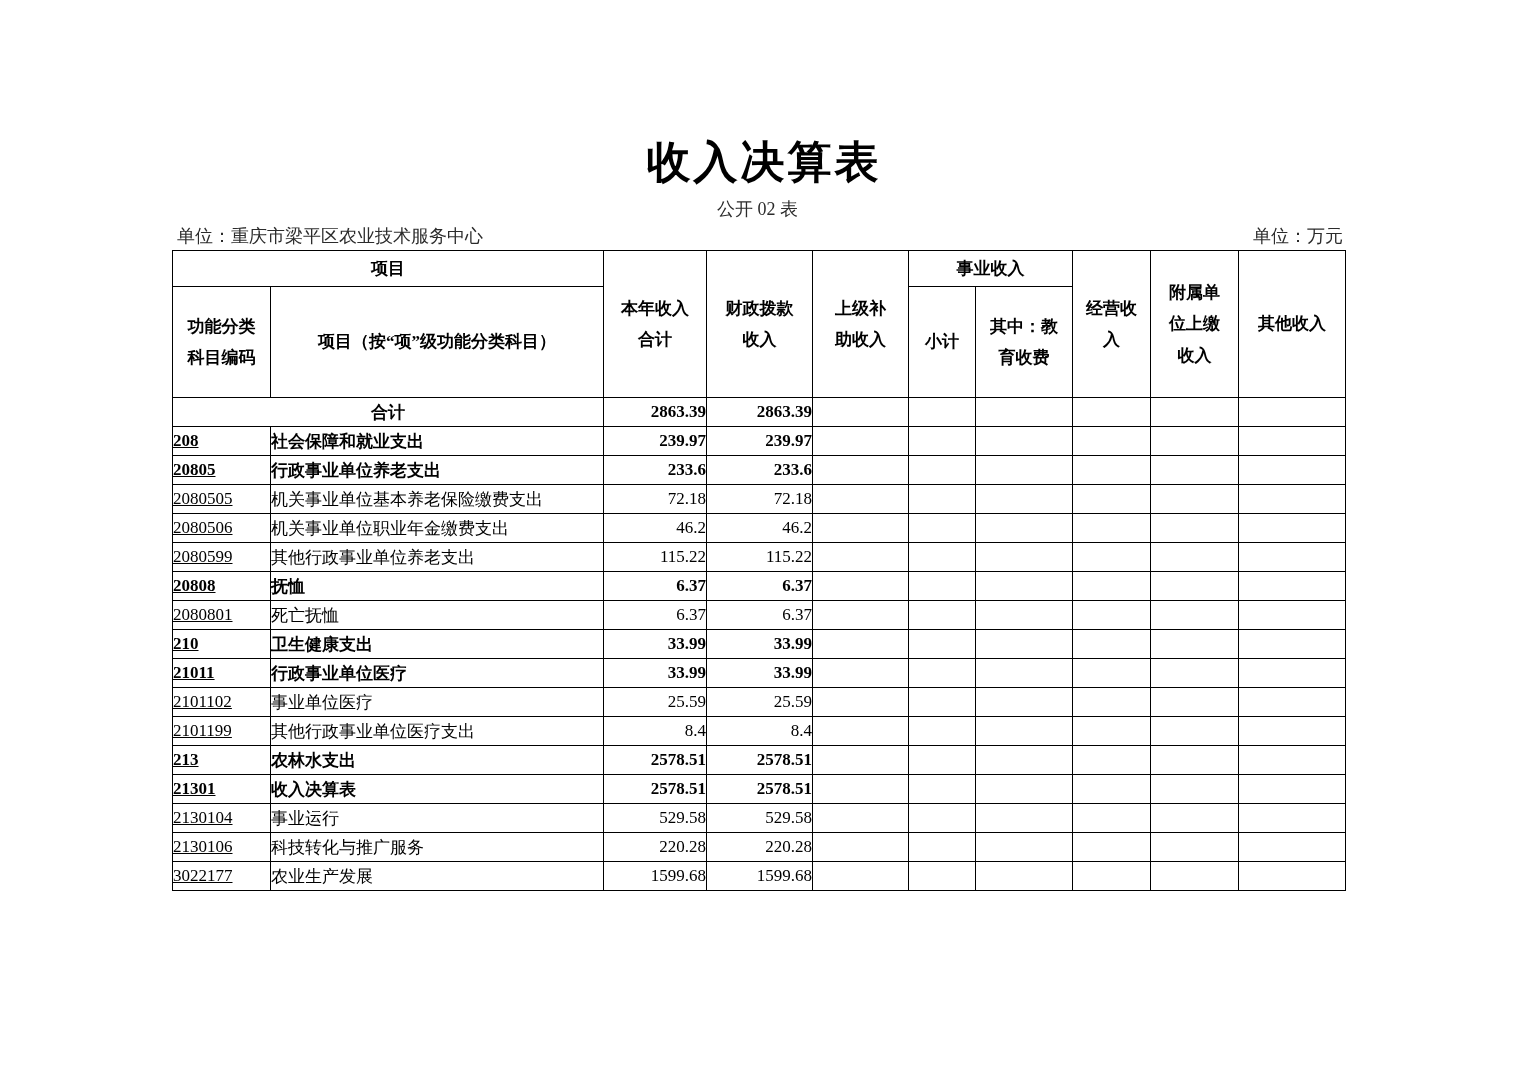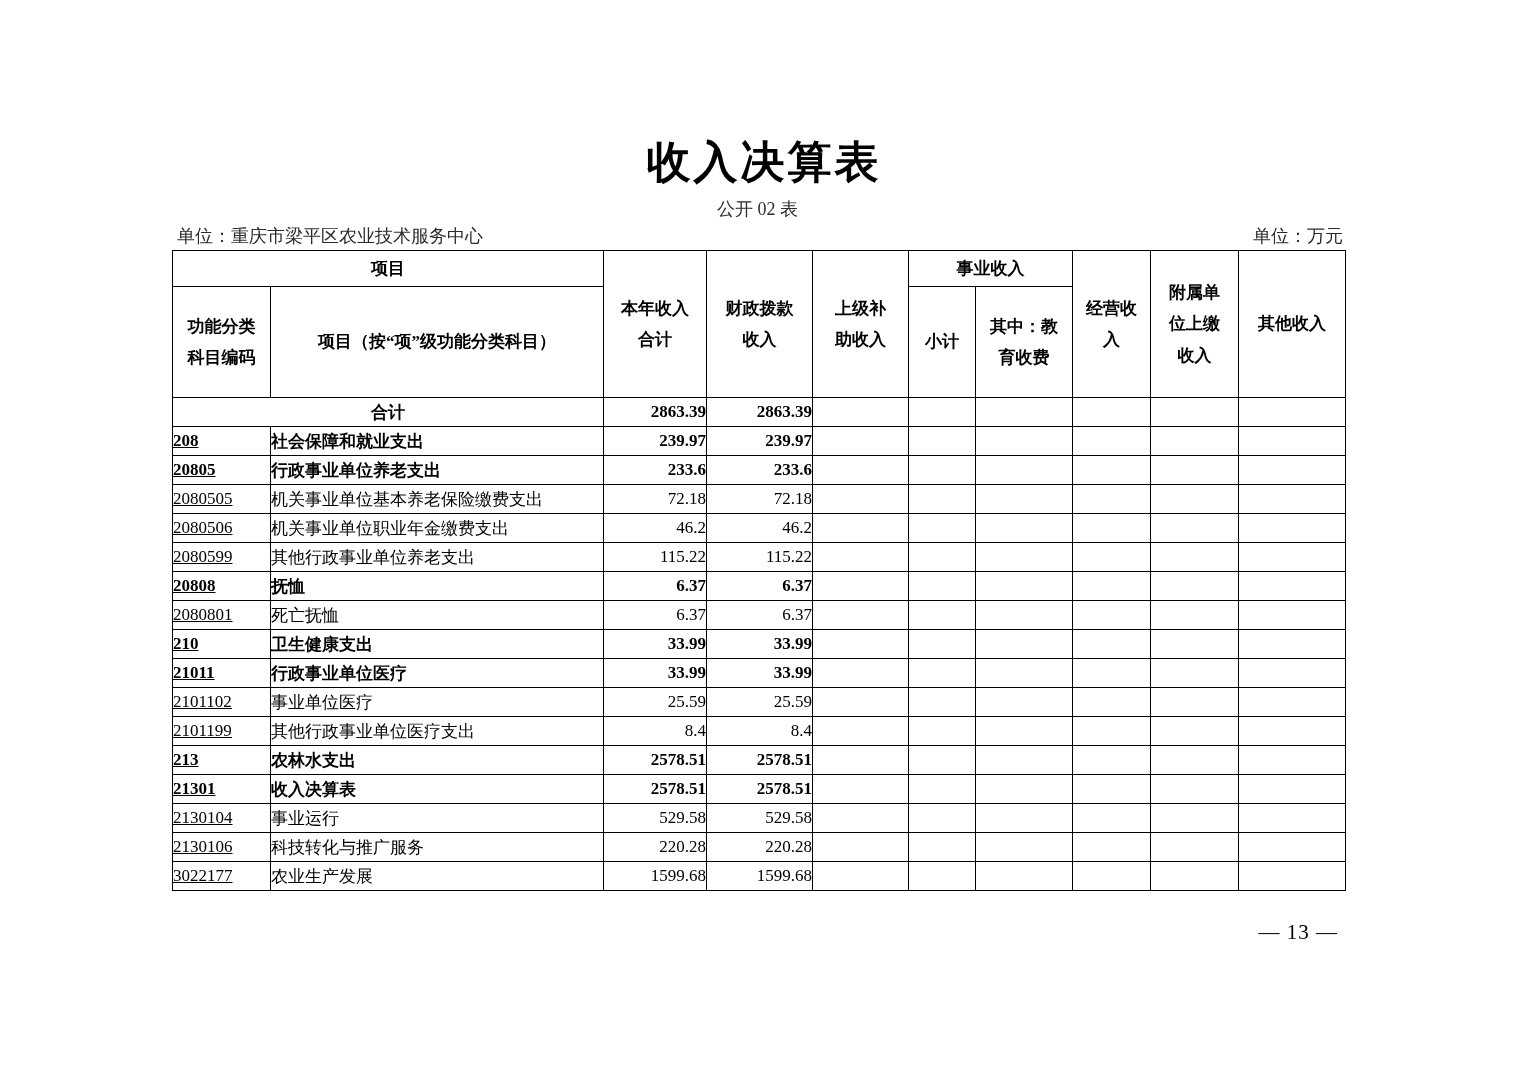--- a/index.html
+++ b/index.html
@@ -356,15 +356,14 @@
             <td class="cell-empty"></td>
             <td class="cell-empty"></td>
             <td class="cell-empty"></td>
             <td class="cell-empty"></td>
             <td class="cell-empty"></td>
           </tr>
         </tbody>
     </table>
   </div>
 
-  <div class="page-number">— 13 —</div>
 
 </div>
 
 </body></html>

